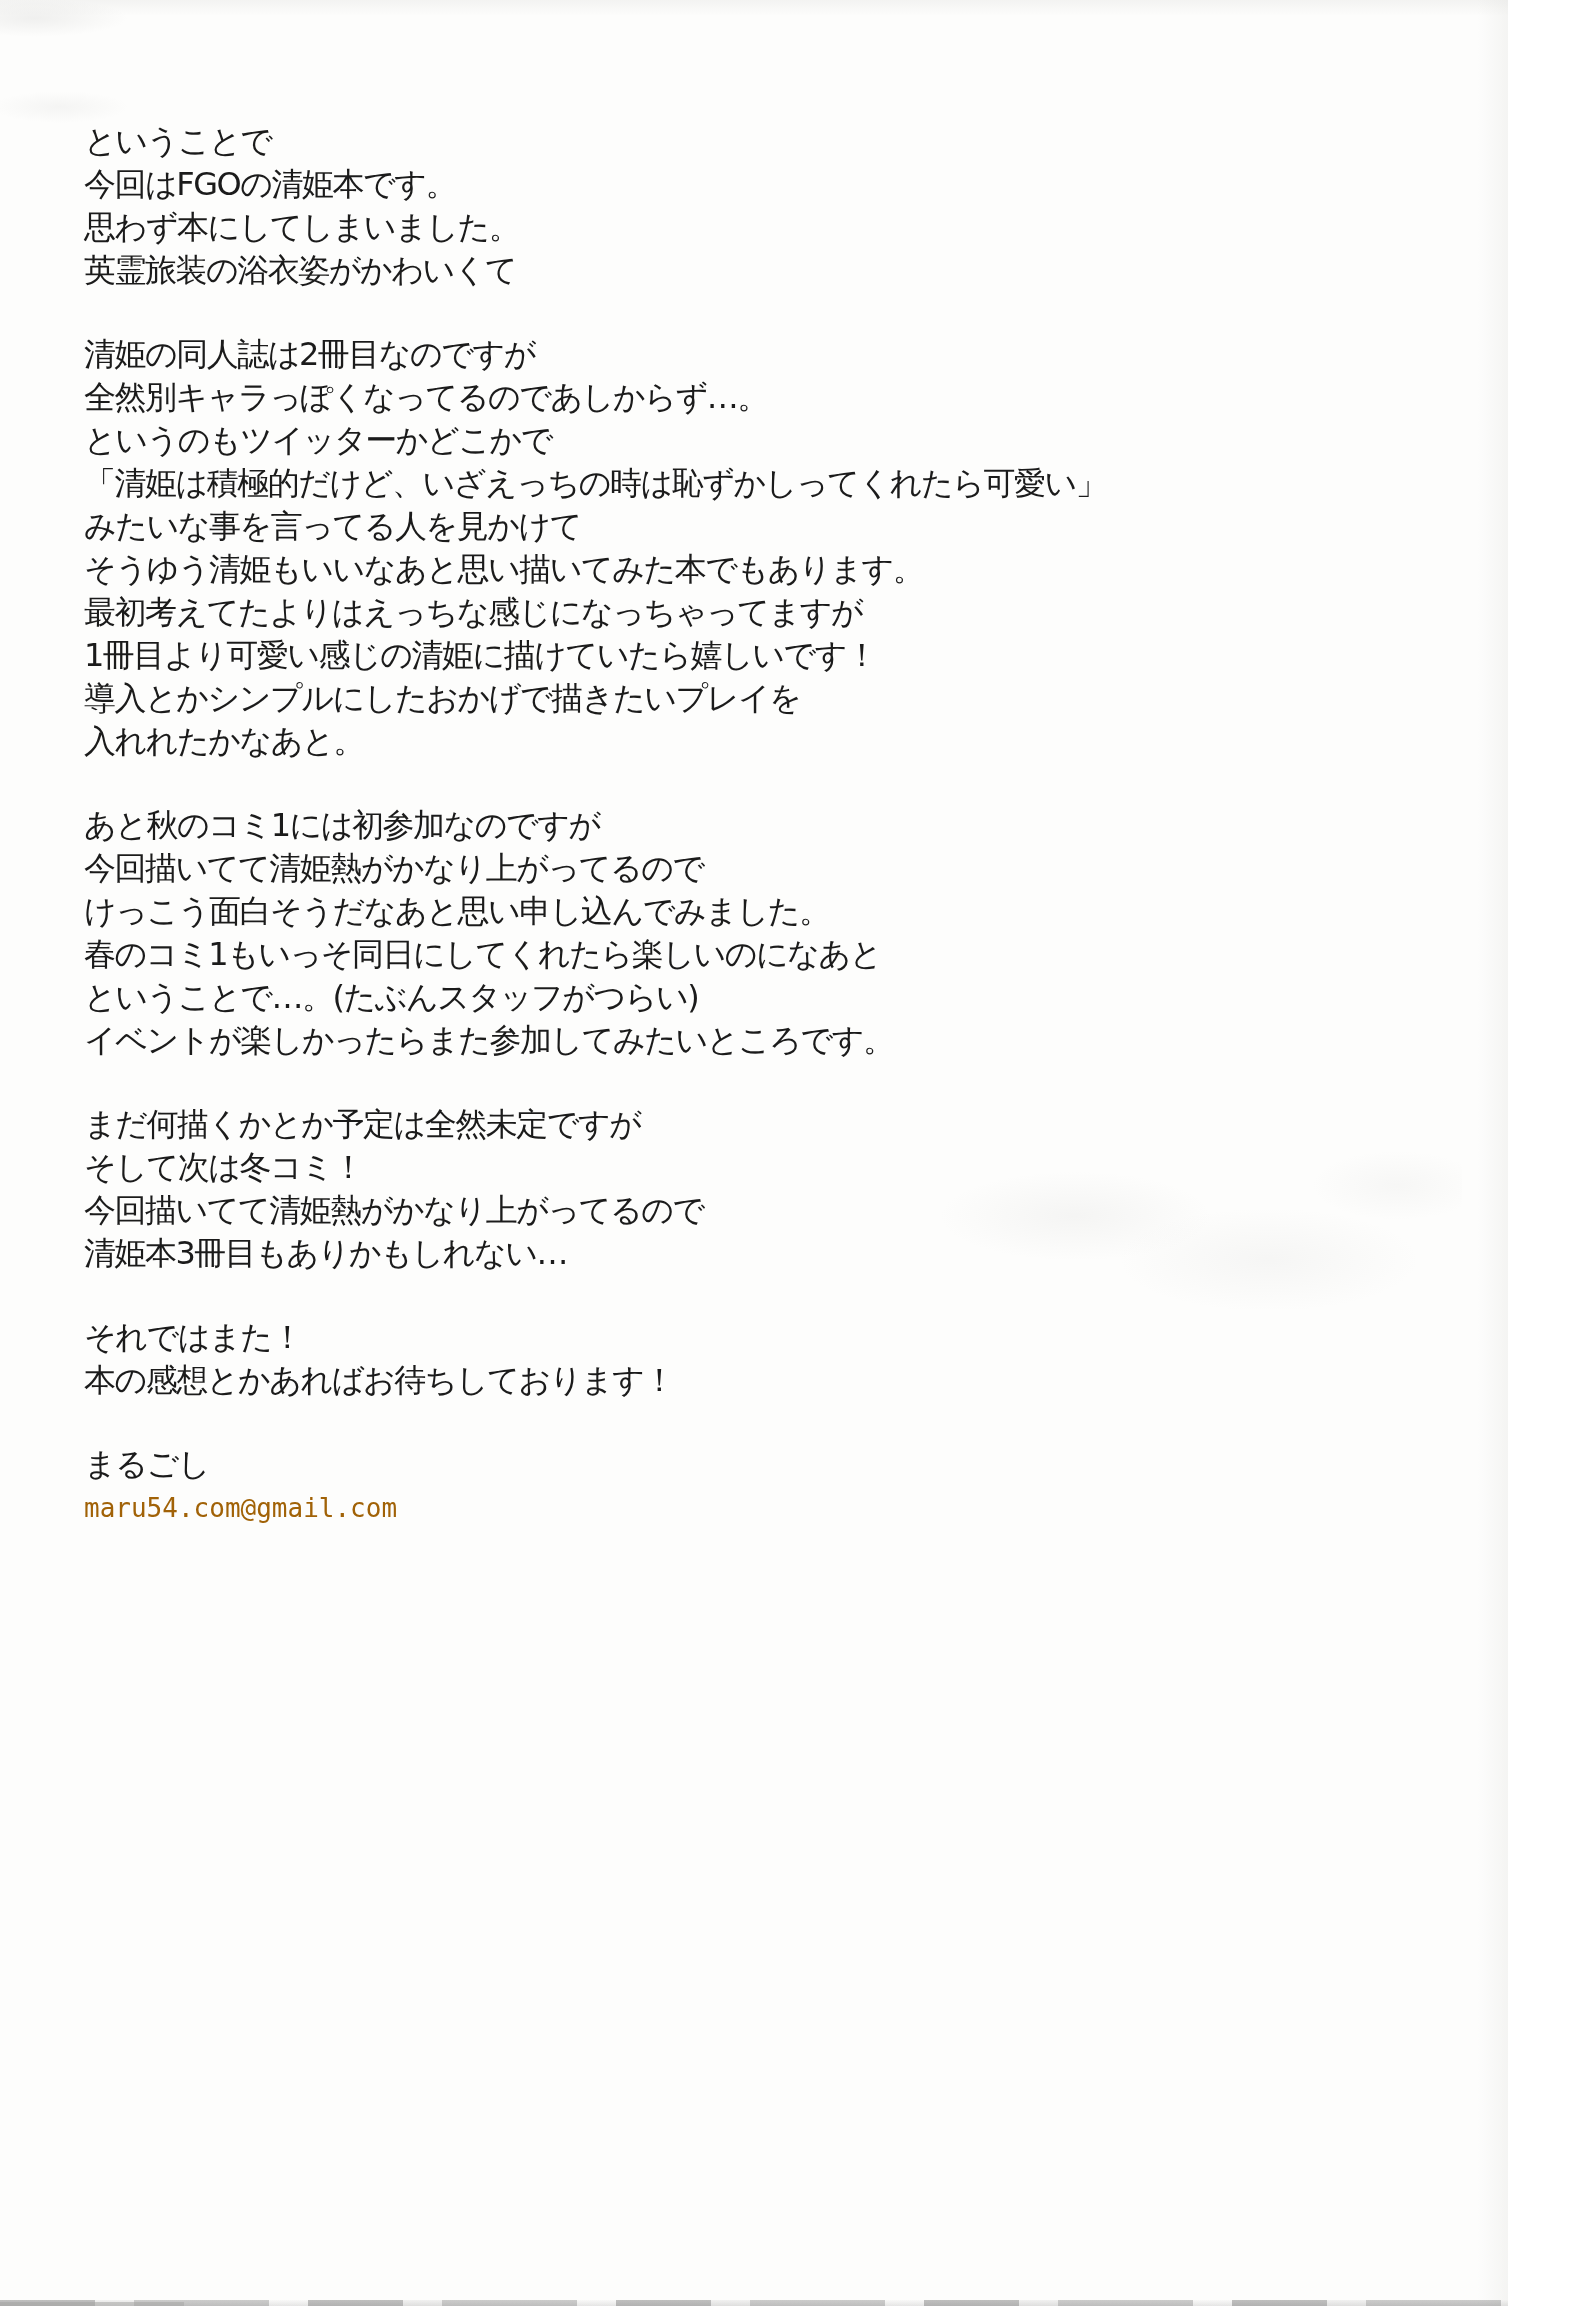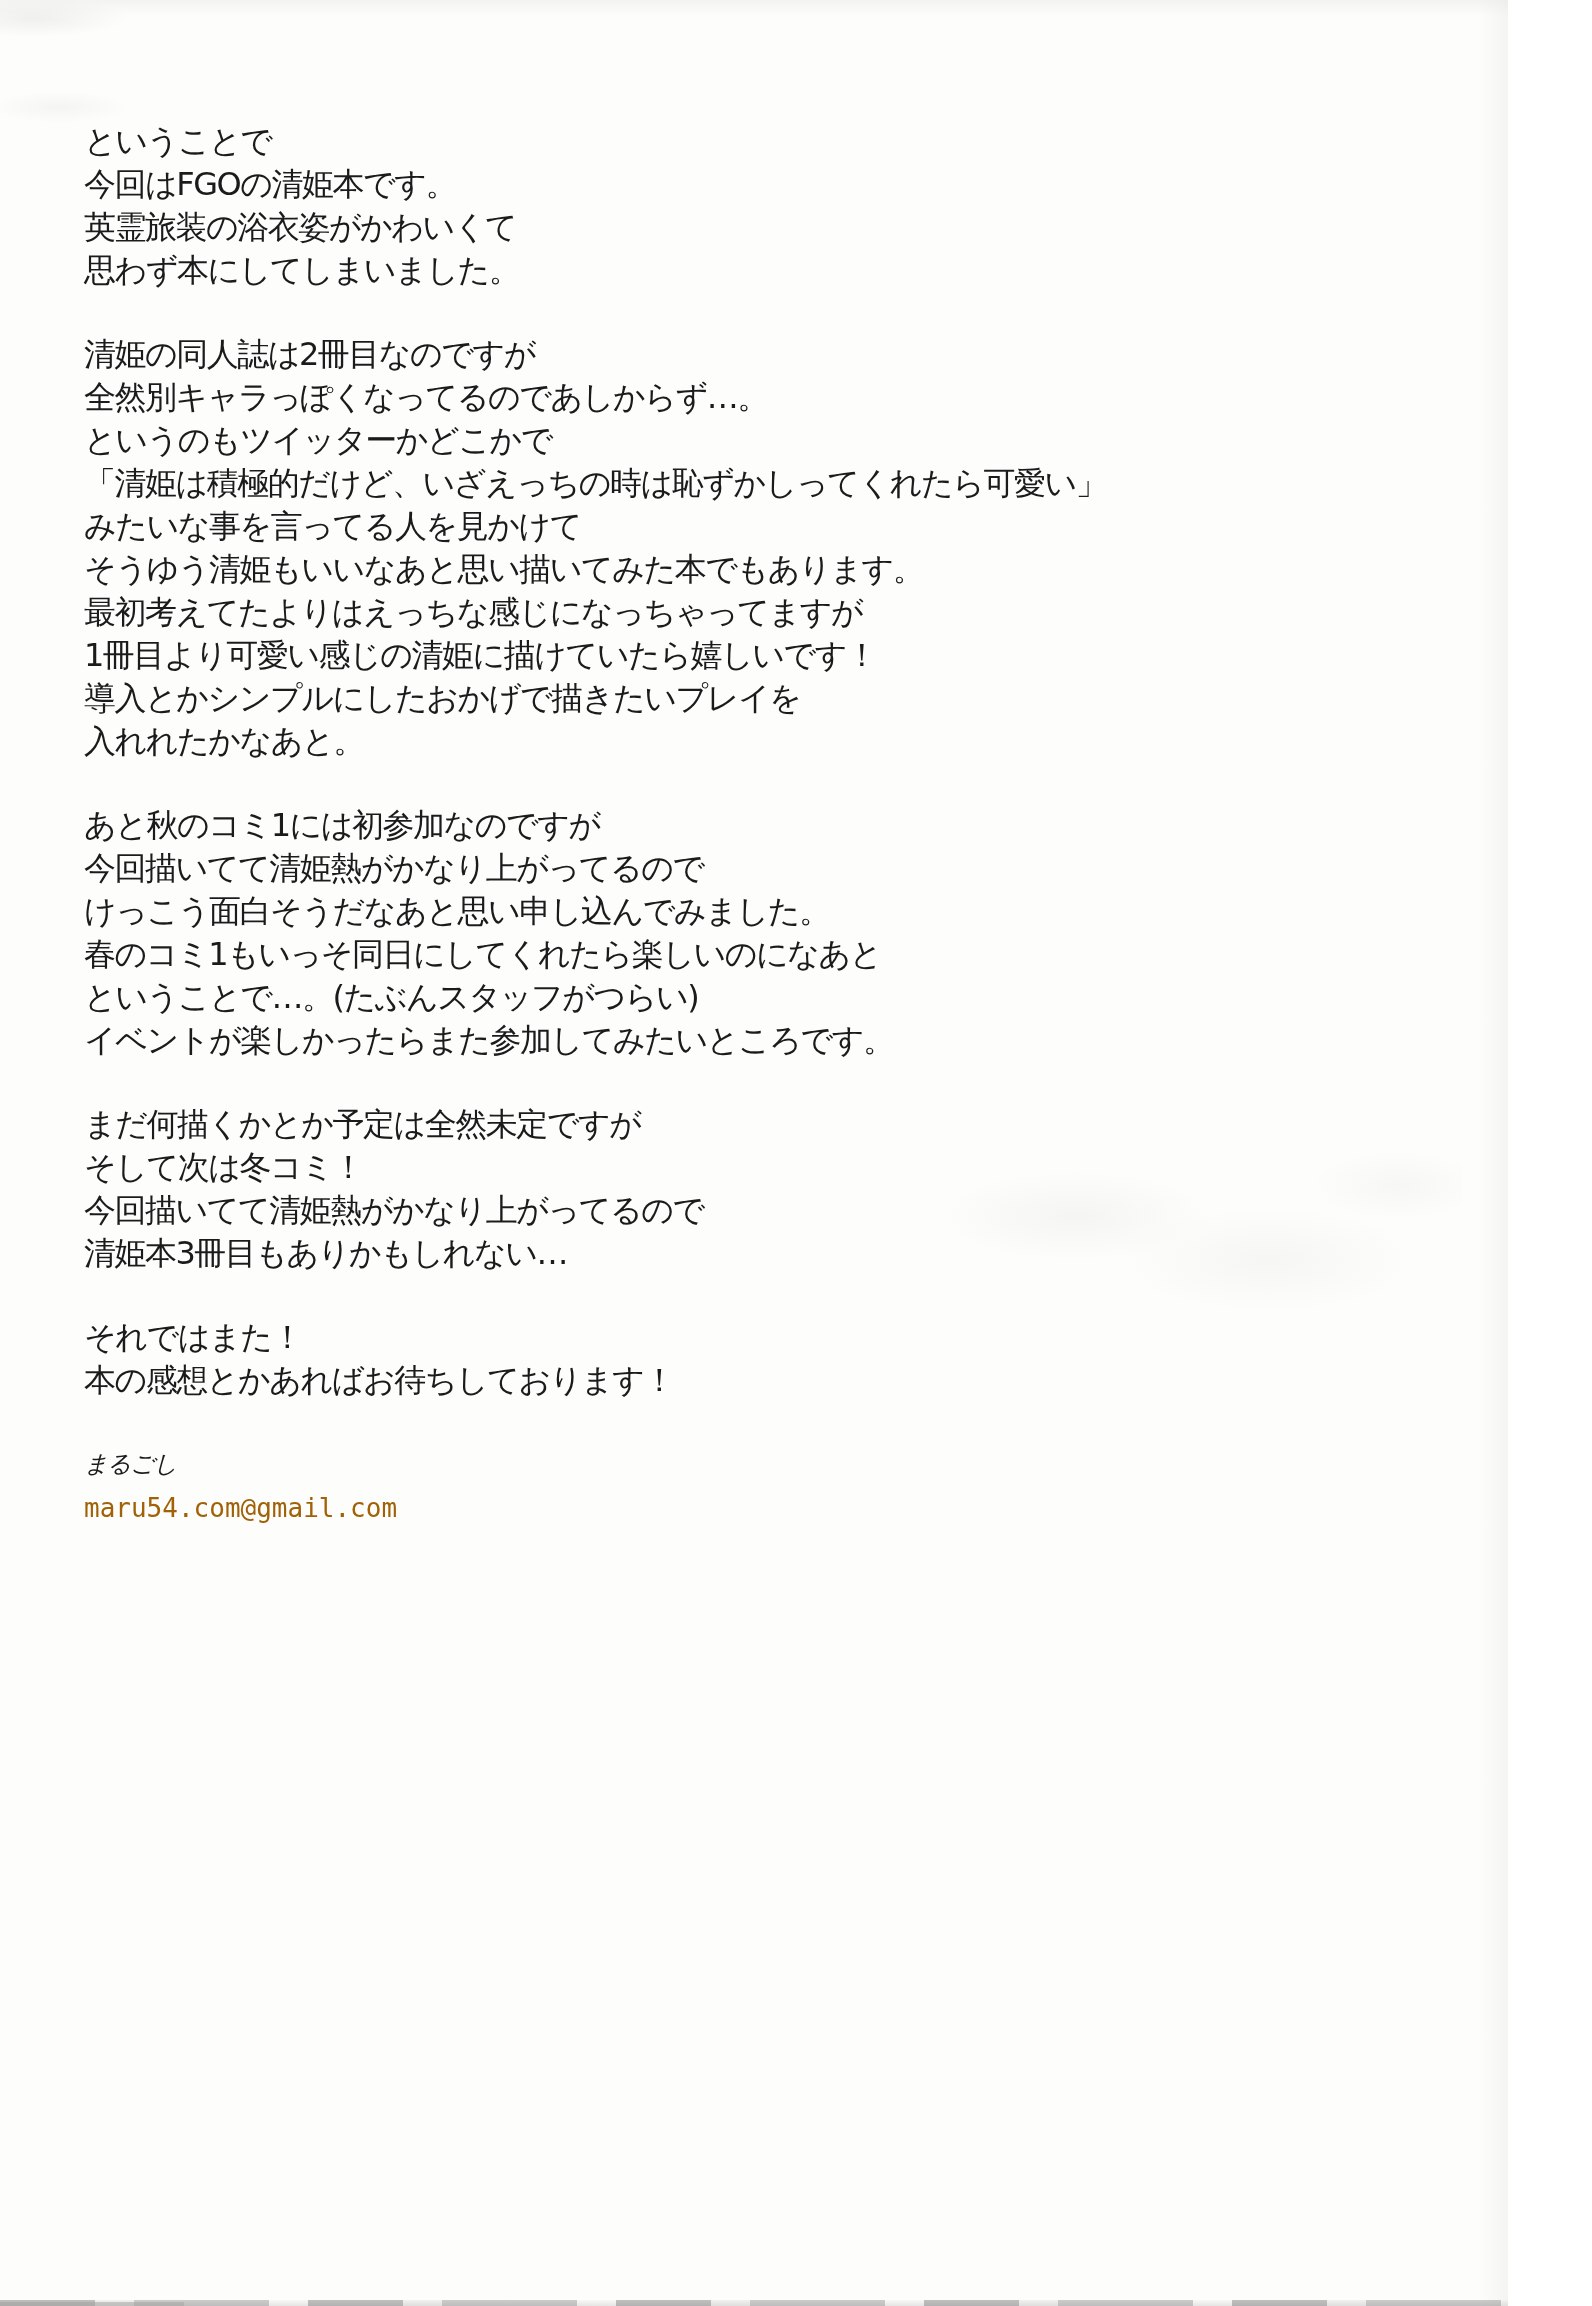--- a/index.html
+++ b/index.html
@@ -26,24 +26,23 @@
     font-size: 32px;
     line-height: 43px;
     letter-spacing: -1.5px;
     font-weight: 500;
   }
   .para { margin: 0 0 41px 0; }
   .line { white-space: pre; }
 
   .signature { margin-top: 41px; }
   .sig-name {
-    font-size: 24px;
+    font-size: 32px;
     line-height: 43px;
     letter-spacing: -1.5px;
-    font-style: italic;
   }
   .sig-email {
     font-family: "DejaVu Sans Mono", monospace;
     font-size: 26px;
     line-height: 44px;
     letter-spacing: 0;
     color: #a16207;
   }
 
   
@@ -120,22 +119,22 @@
   <div class="right-band"></div>
   <div class="right-specks"></div>
   <div class="ghost-smudge"></div>
   <div class="bottom-line"></div>
 
   <div class="afterword">
     <div id="paragraphs">
         <div class="para">
           <div class="line">ということで</div>
           <div class="line">今回はFGOの清姫本です。</div>
+          <div class="line">思わず本にしてしまいました。</div>
           <div class="line">英霊旅装の浴衣姿がかわいくて</div>
-          <div class="line">思わず本にしてしまいました。</div>
         </div>
         <div class="para">
           <div class="line">清姫の同人誌は2冊目なのですが</div>
           <div class="line">全然別キャラっぽくなってるのであしからず…。</div>
           <div class="line">というのもツイッターかどこかで</div>
           <div class="line">「清姫は積極的だけど、いざえっちの時は恥ずかしってくれたら可愛い」</div>
           <div class="line">みたいな事を言ってる人を見かけて</div>
           <div class="line">そうゆう清姫もいいなあと思い描いてみた本でもあります。</div>
           <div class="line">最初考えてたよりはえっちな感じになっちゃってますが</div>
           <div class="line">1冊目より可愛い感じの清姫に描けていたら嬉しいです！</div>

